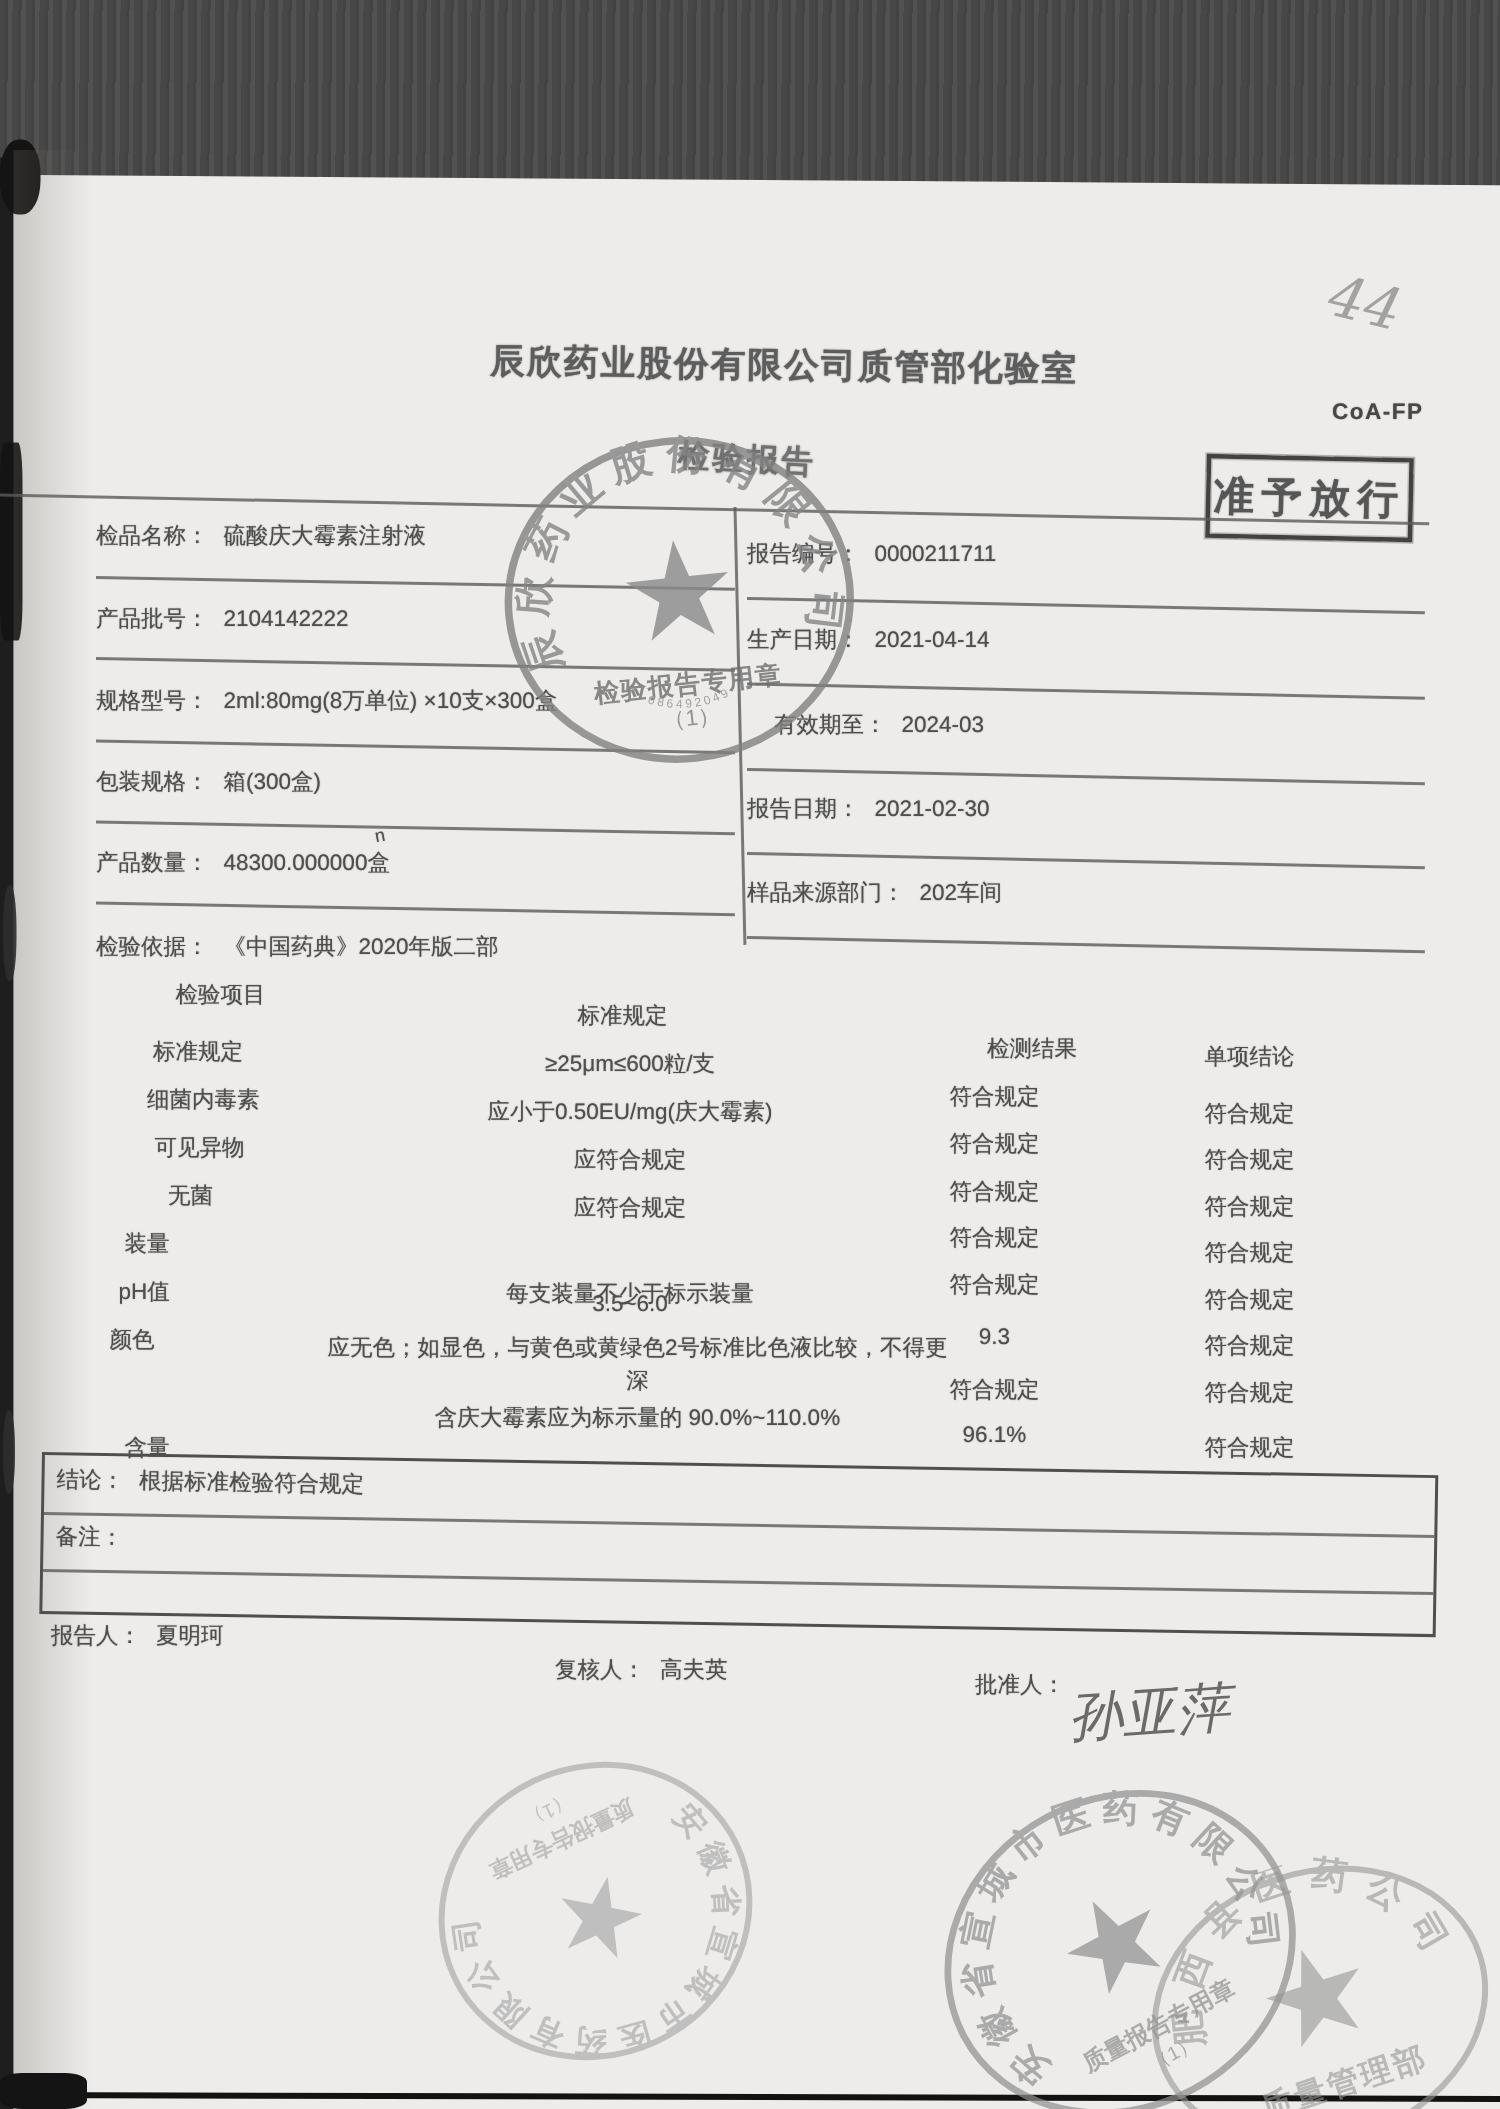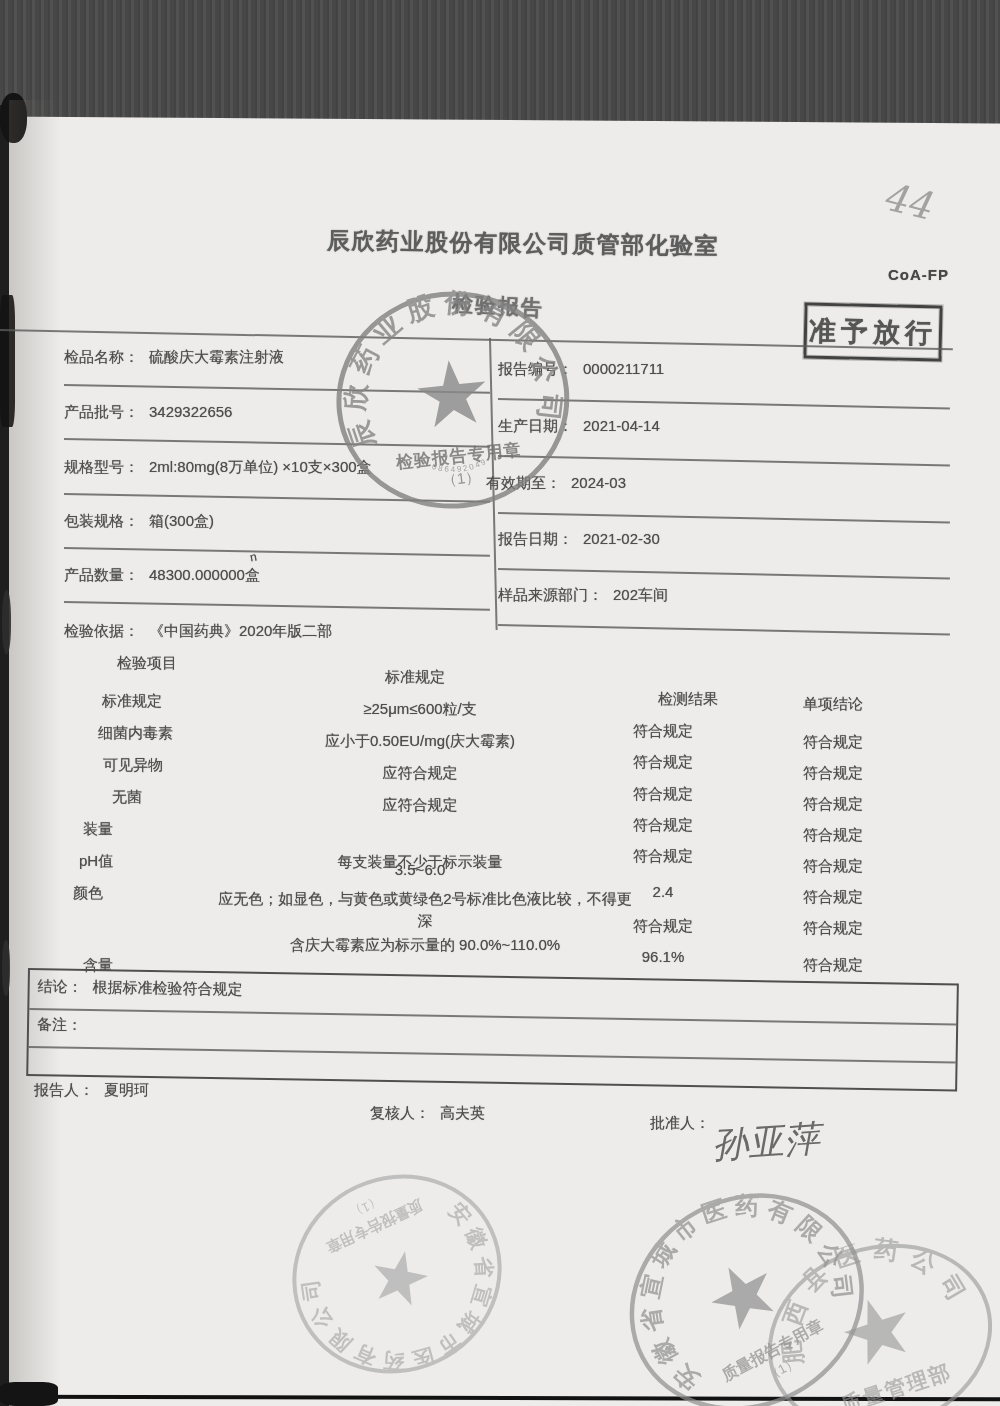--- a/index.html
+++ b/index.html
@@ -65,21 +65,21 @@
 
 <div class="ln" style="left:0;top:329px;width:953px;transform:rotate(1.15deg);"></div>
 <div class="vln" style="left:489px;top:338px;height:292px;transform:rotate(-1.3deg);"></div>
 
 <div class="abs t field" style="left:64px;top:348px;">
   <span class="lab">检品名称：</span><span>硫酸庆大霉素注射液</span>
 </div>
 <div class="ln" style="left:64px;top:384px;width:426px;transform:rotate(1.05deg);"></div>
 
 <div class="abs t field" style="left:64px;top:403px;">
-  <span class="lab">产品批号：</span><span>3429322656</span>
+  <span class="lab">产品批号：</span><span>2104142222</span>
 </div>
 <div class="ln" style="left:64px;top:438px;width:426px;transform:rotate(1.05deg);"></div>
 
 <div class="abs t field" style="left:64px;top:458px;">
   <span class="lab">规格型号：</span><span>2ml:80mg(8万单位) ×10支×300盒</span>
 </div>
 <div class="ln" style="left:64px;top:493px;width:426px;transform:rotate(1.05deg);"></div>
 
 <div class="abs t field" style="left:64px;top:512px;">
   <span class="lab">包装规格：</span><span>箱(300盒)</span>
@@ -100,21 +100,21 @@
 <div class="abs t field" style="left:498px;top:360px;">
   <span class="lab">报告编号：</span><span>0000211711</span>
 </div>
 <div class="ln" style="left:498px;top:398px;width:452px;transform:rotate(1.2deg);"></div>
 
 <div class="abs t field" style="left:498px;top:417px;">
   <span class="lab">生产日期：</span><span>2021-04-14</span>
 </div>
 <div class="ln" style="left:498px;top:455px;width:452px;transform:rotate(1.2deg);"></div>
 
-<div class="abs t field" style="left:486px;top:474px;">
+<div class="abs t field" style="left:516px;top:474px;">
   <span class="lab">有效期至：</span><span>2024-03</span>
 </div>
 <div class="ln" style="left:498px;top:512px;width:452px;transform:rotate(1.2deg);"></div>
 
 <div class="abs t field" style="left:498px;top:530px;">
   <span class="lab">报告日期：</span><span>2021-02-30</span>
 </div>
 <div class="ln" style="left:498px;top:568px;width:452px;transform:rotate(1.2deg);"></div>
 
 <div class="abs t field" style="left:498px;top:586px;">
@@ -143,21 +143,21 @@
 <div class="abs t c" style="left:240px;top:829px;width:360px;margin-top:24px;">每支装量不少于标示装量</div>
 <div class="abs t c" style="left:250px;top:861px;width:340px;">3.5~6.0</div>
 <div class="abs t c wrap" style="left:213px;top:888px;width:424px;">应无色；如显色，与黄色或黄绿色2号标准比色液比较，不得更深</div>
 <div class="abs t c" style="left:225px;top:936px;width:400px;">含庆大霉素应为标示量的 90.0%~110.0%</div>
 
 <div class="abs t c" style="left:608px;top:722px;width:110px;">符合规定</div>
 <div class="abs t c" style="left:608px;top:753px;width:110px;">符合规定</div>
 <div class="abs t c" style="left:608px;top:785px;width:110px;">符合规定</div>
 <div class="abs t c" style="left:608px;top:816px;width:110px;">符合规定</div>
 <div class="abs t c" style="left:608px;top:847px;width:110px;">符合规定</div>
-<div class="abs t c" style="left:608px;top:883px;width:110px;">2.4</div>
+<div class="abs t c" style="left:608px;top:883px;width:110px;">9.3</div>
 <div class="abs t c" style="left:608px;top:917px;width:110px;">符合规定</div>
 <div class="abs t c" style="left:608px;top:948px;width:110px;">96.1%</div>
 
 <div class="abs t c" style="left:778px;top:733px;width:110px;">符合规定</div>
 <div class="abs t c" style="left:778px;top:764px;width:110px;">符合规定</div>
 <div class="abs t c" style="left:778px;top:795px;width:110px;">符合规定</div>
 <div class="abs t c" style="left:778px;top:826px;width:110px;">符合规定</div>
 <div class="abs t c" style="left:778px;top:857px;width:110px;">符合规定</div>
 <div class="abs t c" style="left:778px;top:888px;width:110px;">符合规定</div>
 <div class="abs t c" style="left:778px;top:919px;width:110px;">符合规定</div>

